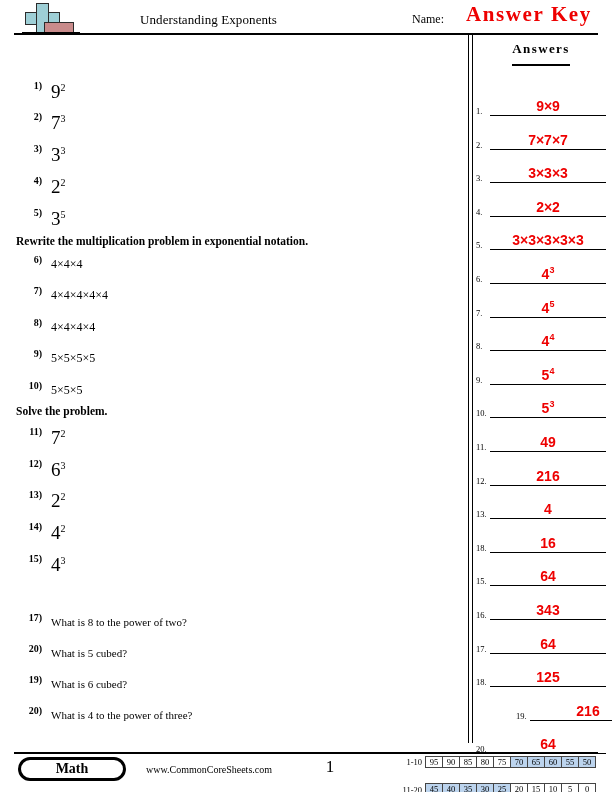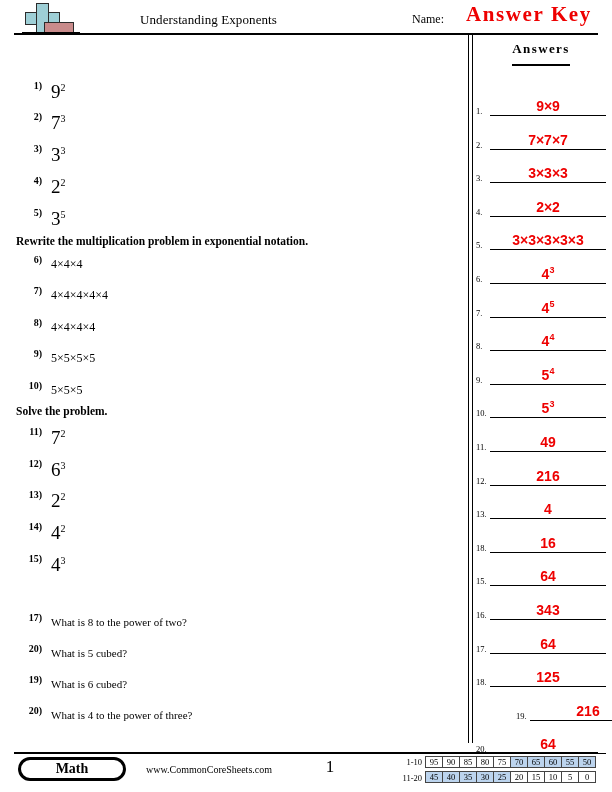--- a/index.html
+++ b/index.html
@@ -253,21 +253,21 @@
   }
 
   
   .score-table {
     position: absolute;
     left: 396px; top: 756px;
     font-size: 0;
   }
   .score-row {
     display: block;
-    height: 16px;
+    height: 28px;
     white-space: nowrap;
   }
   .score-label {
     display: inline-block;
     width: 26px;
     height: 12px;
     line-height: 12px;
     text-align: right;
     font-size: 8.5px;
     font-family: "Liberation Serif", serif;

